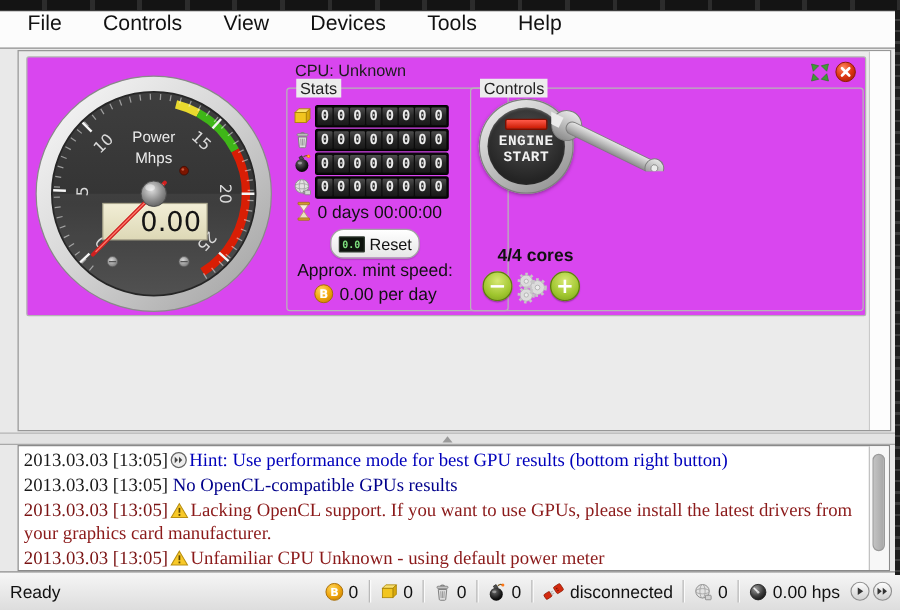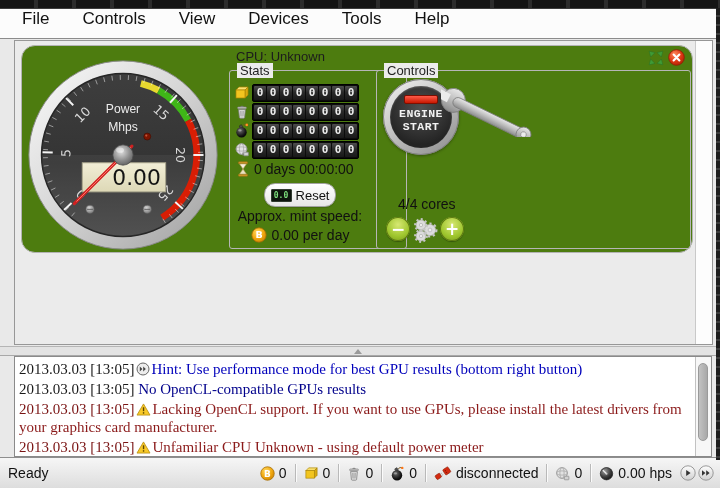--- a/index.html
+++ b/index.html
@@ -15,22 +15,22 @@
     border-top:1px solid #3c3c3c;border-bottom:1px solid #8c8c8c;display:flex;align-items:flex-start;
     padding-left:22px;gap:33px;box-sizing:border-box;font-size:17px;}
   .menu-item{cursor:default;}
   
   .main-area{position:absolute;left:0;top:40px;width:716px;height:306px;background:#e9e9e9;}
   .main-viewport{position:absolute;left:14px;top:0;width:699px;height:305px;border:1px solid #979797;
     background:#ebebeb;box-sizing:border-box;display:flex;}
   .main-content{position:relative;flex:1;}
   .main-vtrack{width:16px;background:#fdfdfd;border-left:1px solid #c9c9c9;}
   
-  .device-panel{position:absolute;left:6px;top:4px;width:672px;height:208px;background:#4d7c0f;
-    border:1px solid #b3b3b3;border-radius:14px;box-sizing:border-box;}
+  .device-panel{position:absolute;left:6px;top:4px;width:672px;height:208px;background:#d946ef;
+    border:1px solid #b3b3b3;border-radius:2px;box-sizing:border-box;}
   .panel-title{position:absolute;left:214px;top:3px;font-size:13px;color:#1c1c1c;}
   .panel-controls{position:absolute;right:7px;top:3px;display:flex;gap:4px;align-items:center;}
   .group{position:absolute;border:1px solid #b6b6b6;border-radius:3px;}
   .legend{position:absolute;top:-8px;left:7px;background:#ececec;padding:0 3px;font-size:13px;color:#222;}
   .stats-group{left:207px;top:24px;width:140px;height:177px;padding-left:36px;}
   .controls-group{left:354px;top:24px;width:313px;height:177px;}
   
   .gauge{position:absolute;left:4px;top:12px;width:194px;height:194px;}
   
   .odo-row{position:absolute;left:4px;display:flex;align-items:center;gap:2px;height:17px;}
@@ -53,21 +53,21 @@
     display:flex;align-items:center;justify-content:center;cursor:default;}
   .engine-core{width:62px;height:62px;border-radius:50%;
     background:radial-gradient(circle at 50% 36%,#505050,#242424 72%);
     display:flex;flex-direction:column;align-items:center;box-shadow:inset 0 1px 2px rgba(255,255,255,.22);}
   .engine-bar{width:32px;height:7px;background:linear-gradient(#ff5a4a,#c81800);
     border:1px solid #7e0e00;border-radius:2px;margin-top:9px;}
   .engine-text{margin-top:3px;display:flex;flex-direction:column;align-items:center;
     font-weight:bold;font-size:11.5px;color:#f2f2f2;line-height:13px;letter-spacing:.4px;font-family:Liberation Mono, monospace;}
   .wrench{position:absolute;left:64px;top:8px;}
   .tune-label{position:absolute;left:60px;top:66px;width:112px;text-align:center;font-size:14px;color:#1a1a1a;}
-  .cores-label{position:absolute;left:21px;top:125px;font-size:14px;}
+  .cores-label{position:absolute;left:21px;top:125px;font-size:14px;font-weight:bold;}
   .round-btn{position:absolute;top:146px;width:24px;height:24px;border-radius:50%;
     background:radial-gradient(circle at 50% 32%,#d7e873,#9ec52d 58%,#74961b);
     box-shadow:inset 0 0 0 1px #5d7a12,0 1px 1px rgba(0,0,0,.3);
     display:flex;align-items:center;justify-content:center;color:#fff;
     font:bold 17px "DejaVu Sans",sans-serif;line-height:22px;cursor:default;}
   .btn-minus{left:9px;}
   .btn-plus{left:63px;}
   .gears{position:absolute;left:35px;top:146px;}
   
   .splitter{position:absolute;left:0;top:346px;width:716px;height:10px;background:#e3e3e3;

